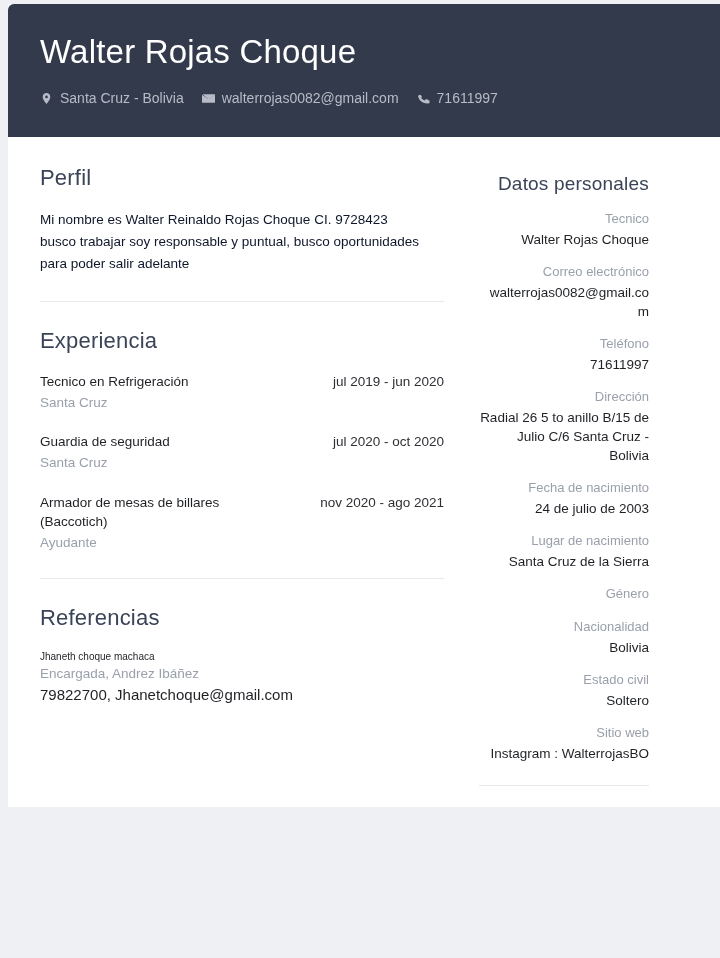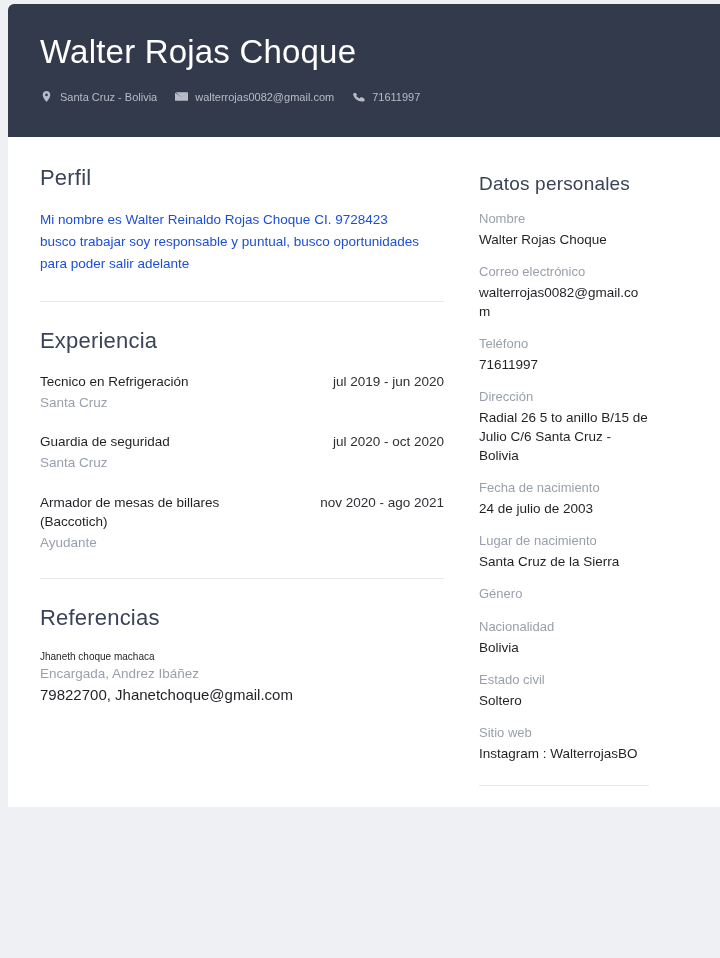--- a/index.html
+++ b/index.html
@@ -43,21 +43,21 @@
     display: flex;
     align-items: center;
     gap: 18px;
     flex-wrap: nowrap;
   }
   .contact-item {
     display: flex;
     align-items: center;
     gap: 7px;
     color: #b7bcc6;
-    font-size: 11px;
+    font-size: 14px;
     font-weight: 400;
     white-space: nowrap;
   }
   .contact-item .ico {
     display: inline-flex;
     align-items: center;
     justify-content: center;
     width: 13px;
     height: 13px;
     flex: 0 0 auto;
@@ -71,20 +71,21 @@
   }
   .col-main {
     width: 404px;
     padding: 28px 0 0 32px;
     flex: 0 0 auto;
   }
   .col-side {
     width: 170px;
     padding: 36px 0 16px 35px;
     flex: 0 0 auto;
+    text-align: right;
   }
 
   
   .sec-title {
     color: #3a4357;
     font-size: 22px;
     font-weight: 300;
     letter-spacing: 0.2px;
     margin: 0 0 18px 0;
     line-height: 1.2;
@@ -97,21 +98,21 @@
     height: 1px;
     background: #e6e8eb;
     border: 0;
     margin: 0;
   }
   .div-main { width: 404px; margin: 26px 0 26px 0; }
   .div-side { width: 170px; margin: 22px 0 24px 0; }
 
   
   .profile-text {
-    color: #1d4ed8;
+    color: #0f172a;
     font-size: 13.5px;
     line-height: 1.62;
     margin: 0;
     width: 385px;
   }
 
   
   .exp-item { margin-bottom: 20px; }
   .exp-item:last-child { margin-bottom: 16px; }
   .exp-top {
@@ -273,21 +274,21 @@
       </section>
 
     </div>
 
     <div class="col-side">
 
       <section>
         <h2 class="sec-title side">Datos personales</h2>
 
         <div class="field">
-          <div class="field-label">Nombre</div>
+          <div class="field-label">Tecnico</div>
           <div class="field-value">Walter Rojas Choque</div>
         </div>
         <div class="field">
           <div class="field-label">Correo electrónico</div>
           <div class="field-value">walterrojas0082@gmail.com</div>
         </div>
         <div class="field">
           <div class="field-label">Teléfono</div>
           <div class="field-value">71611997</div>
         </div>

